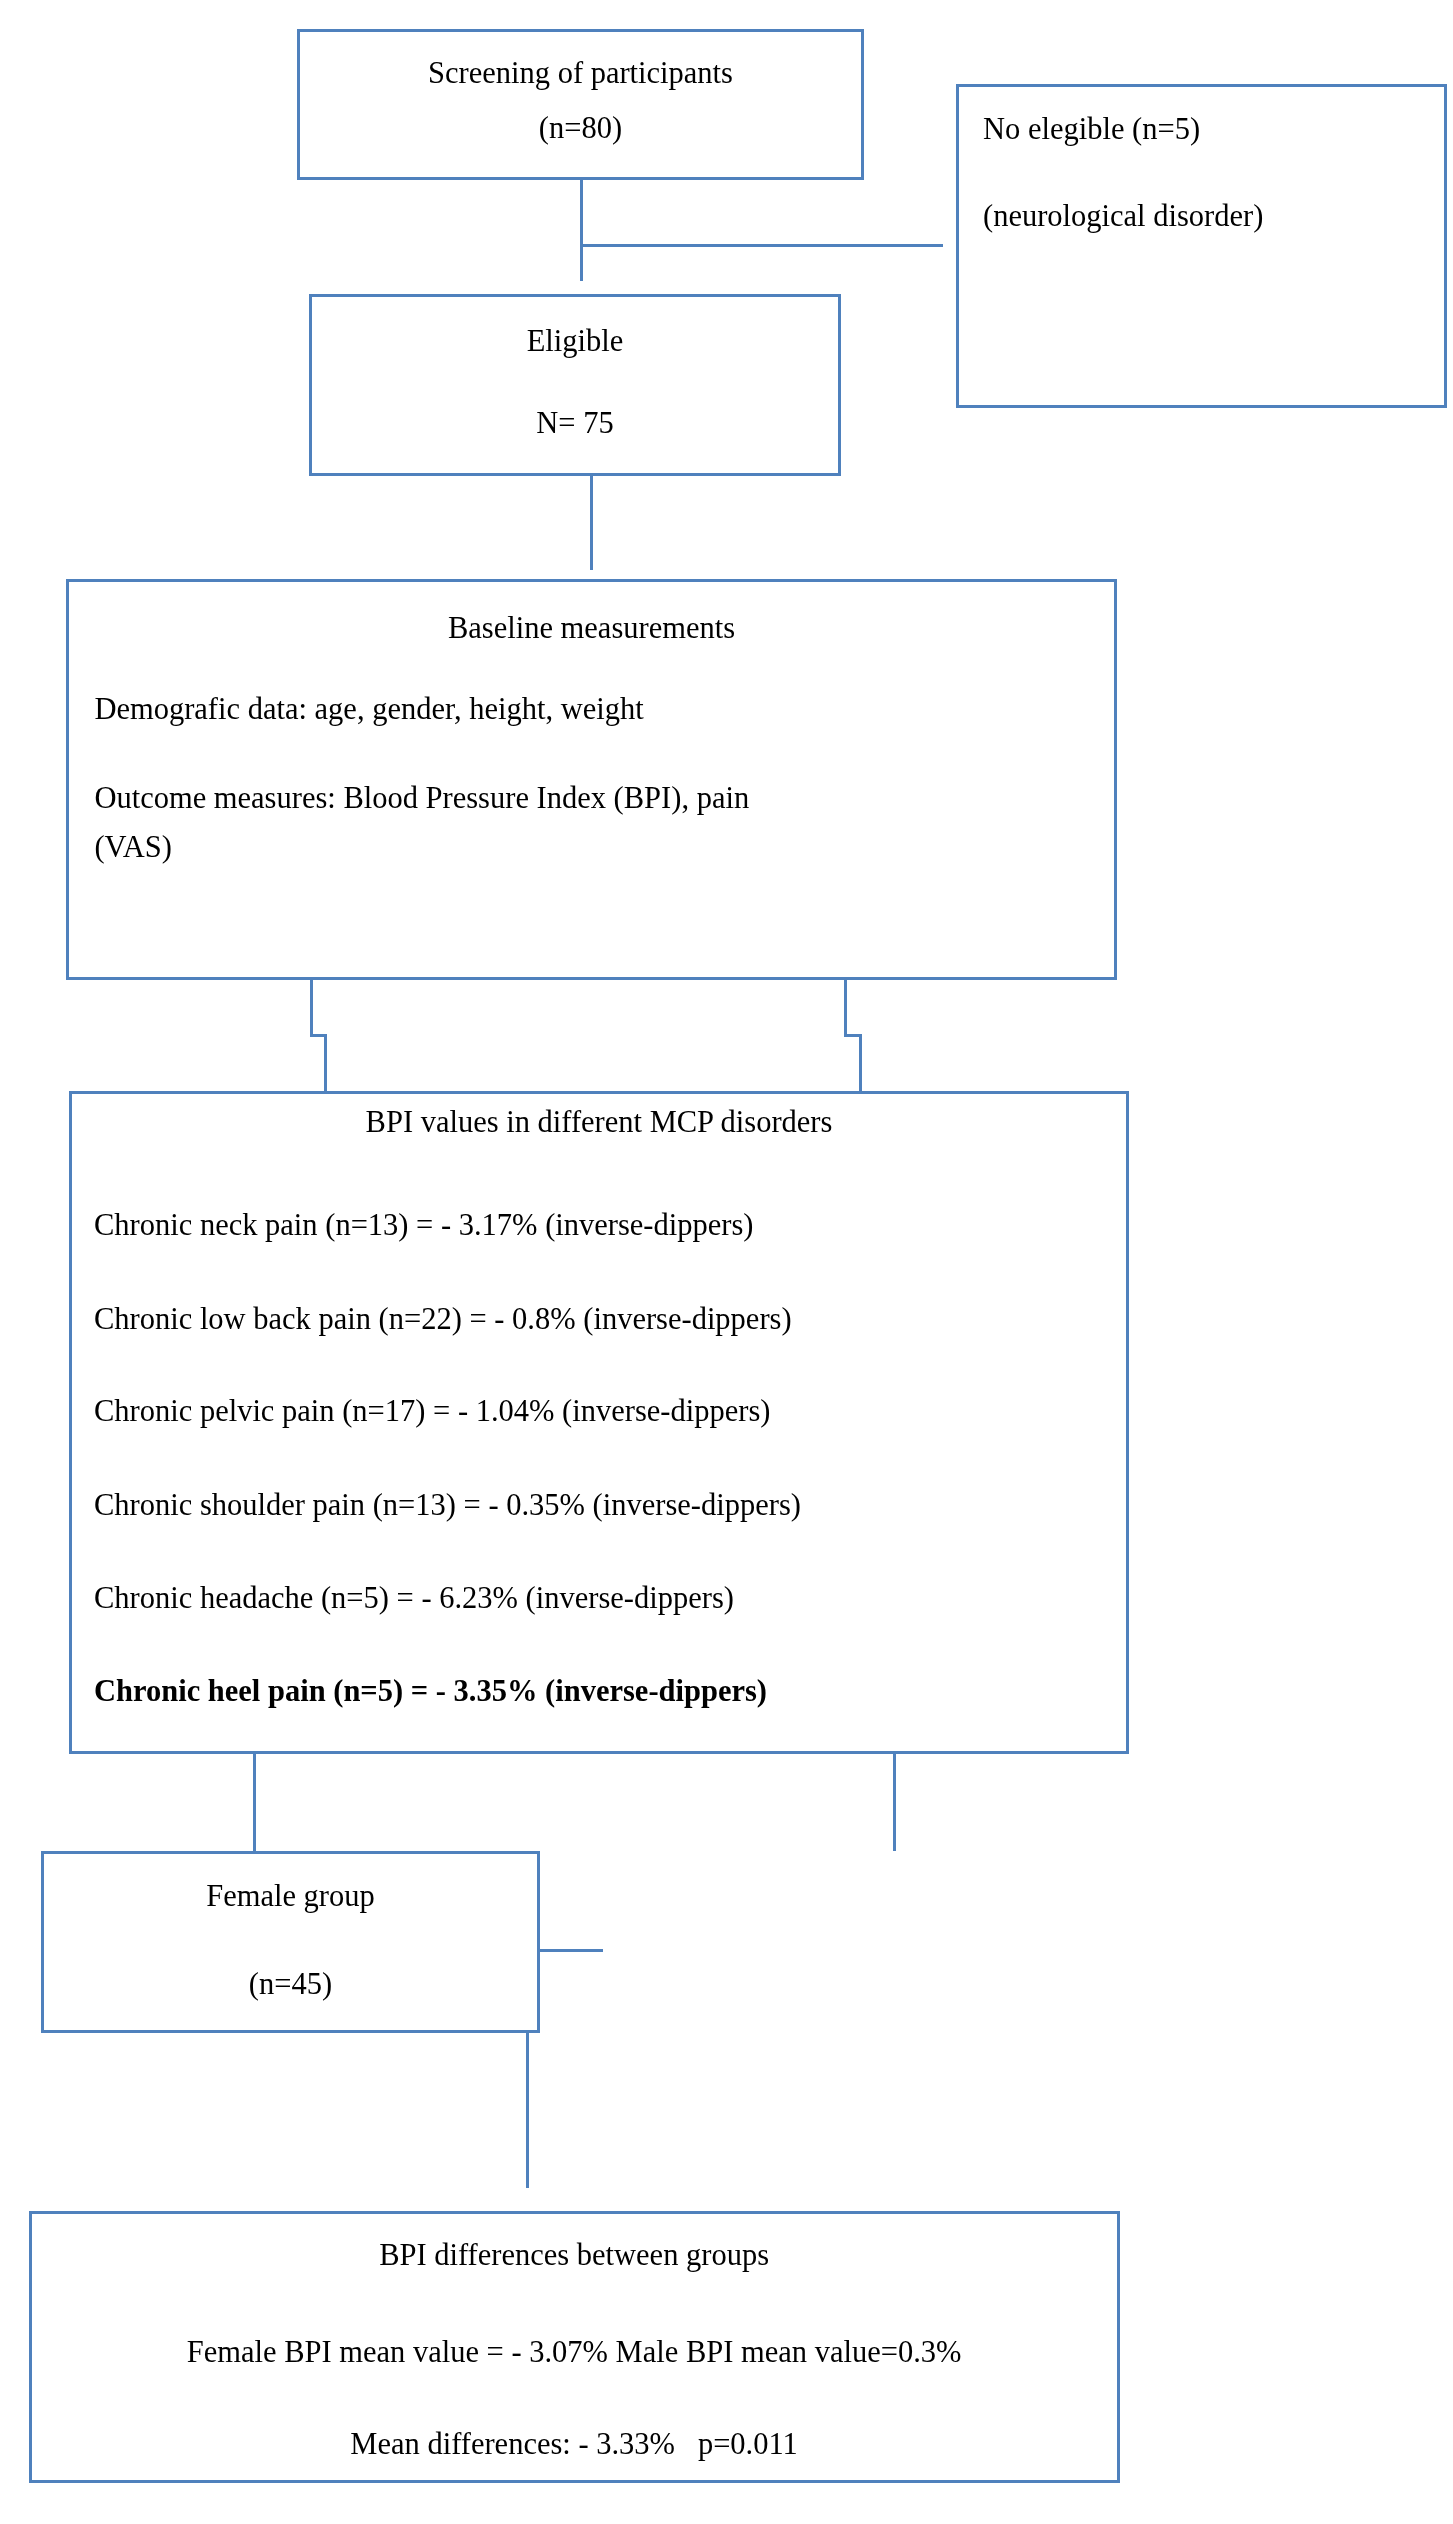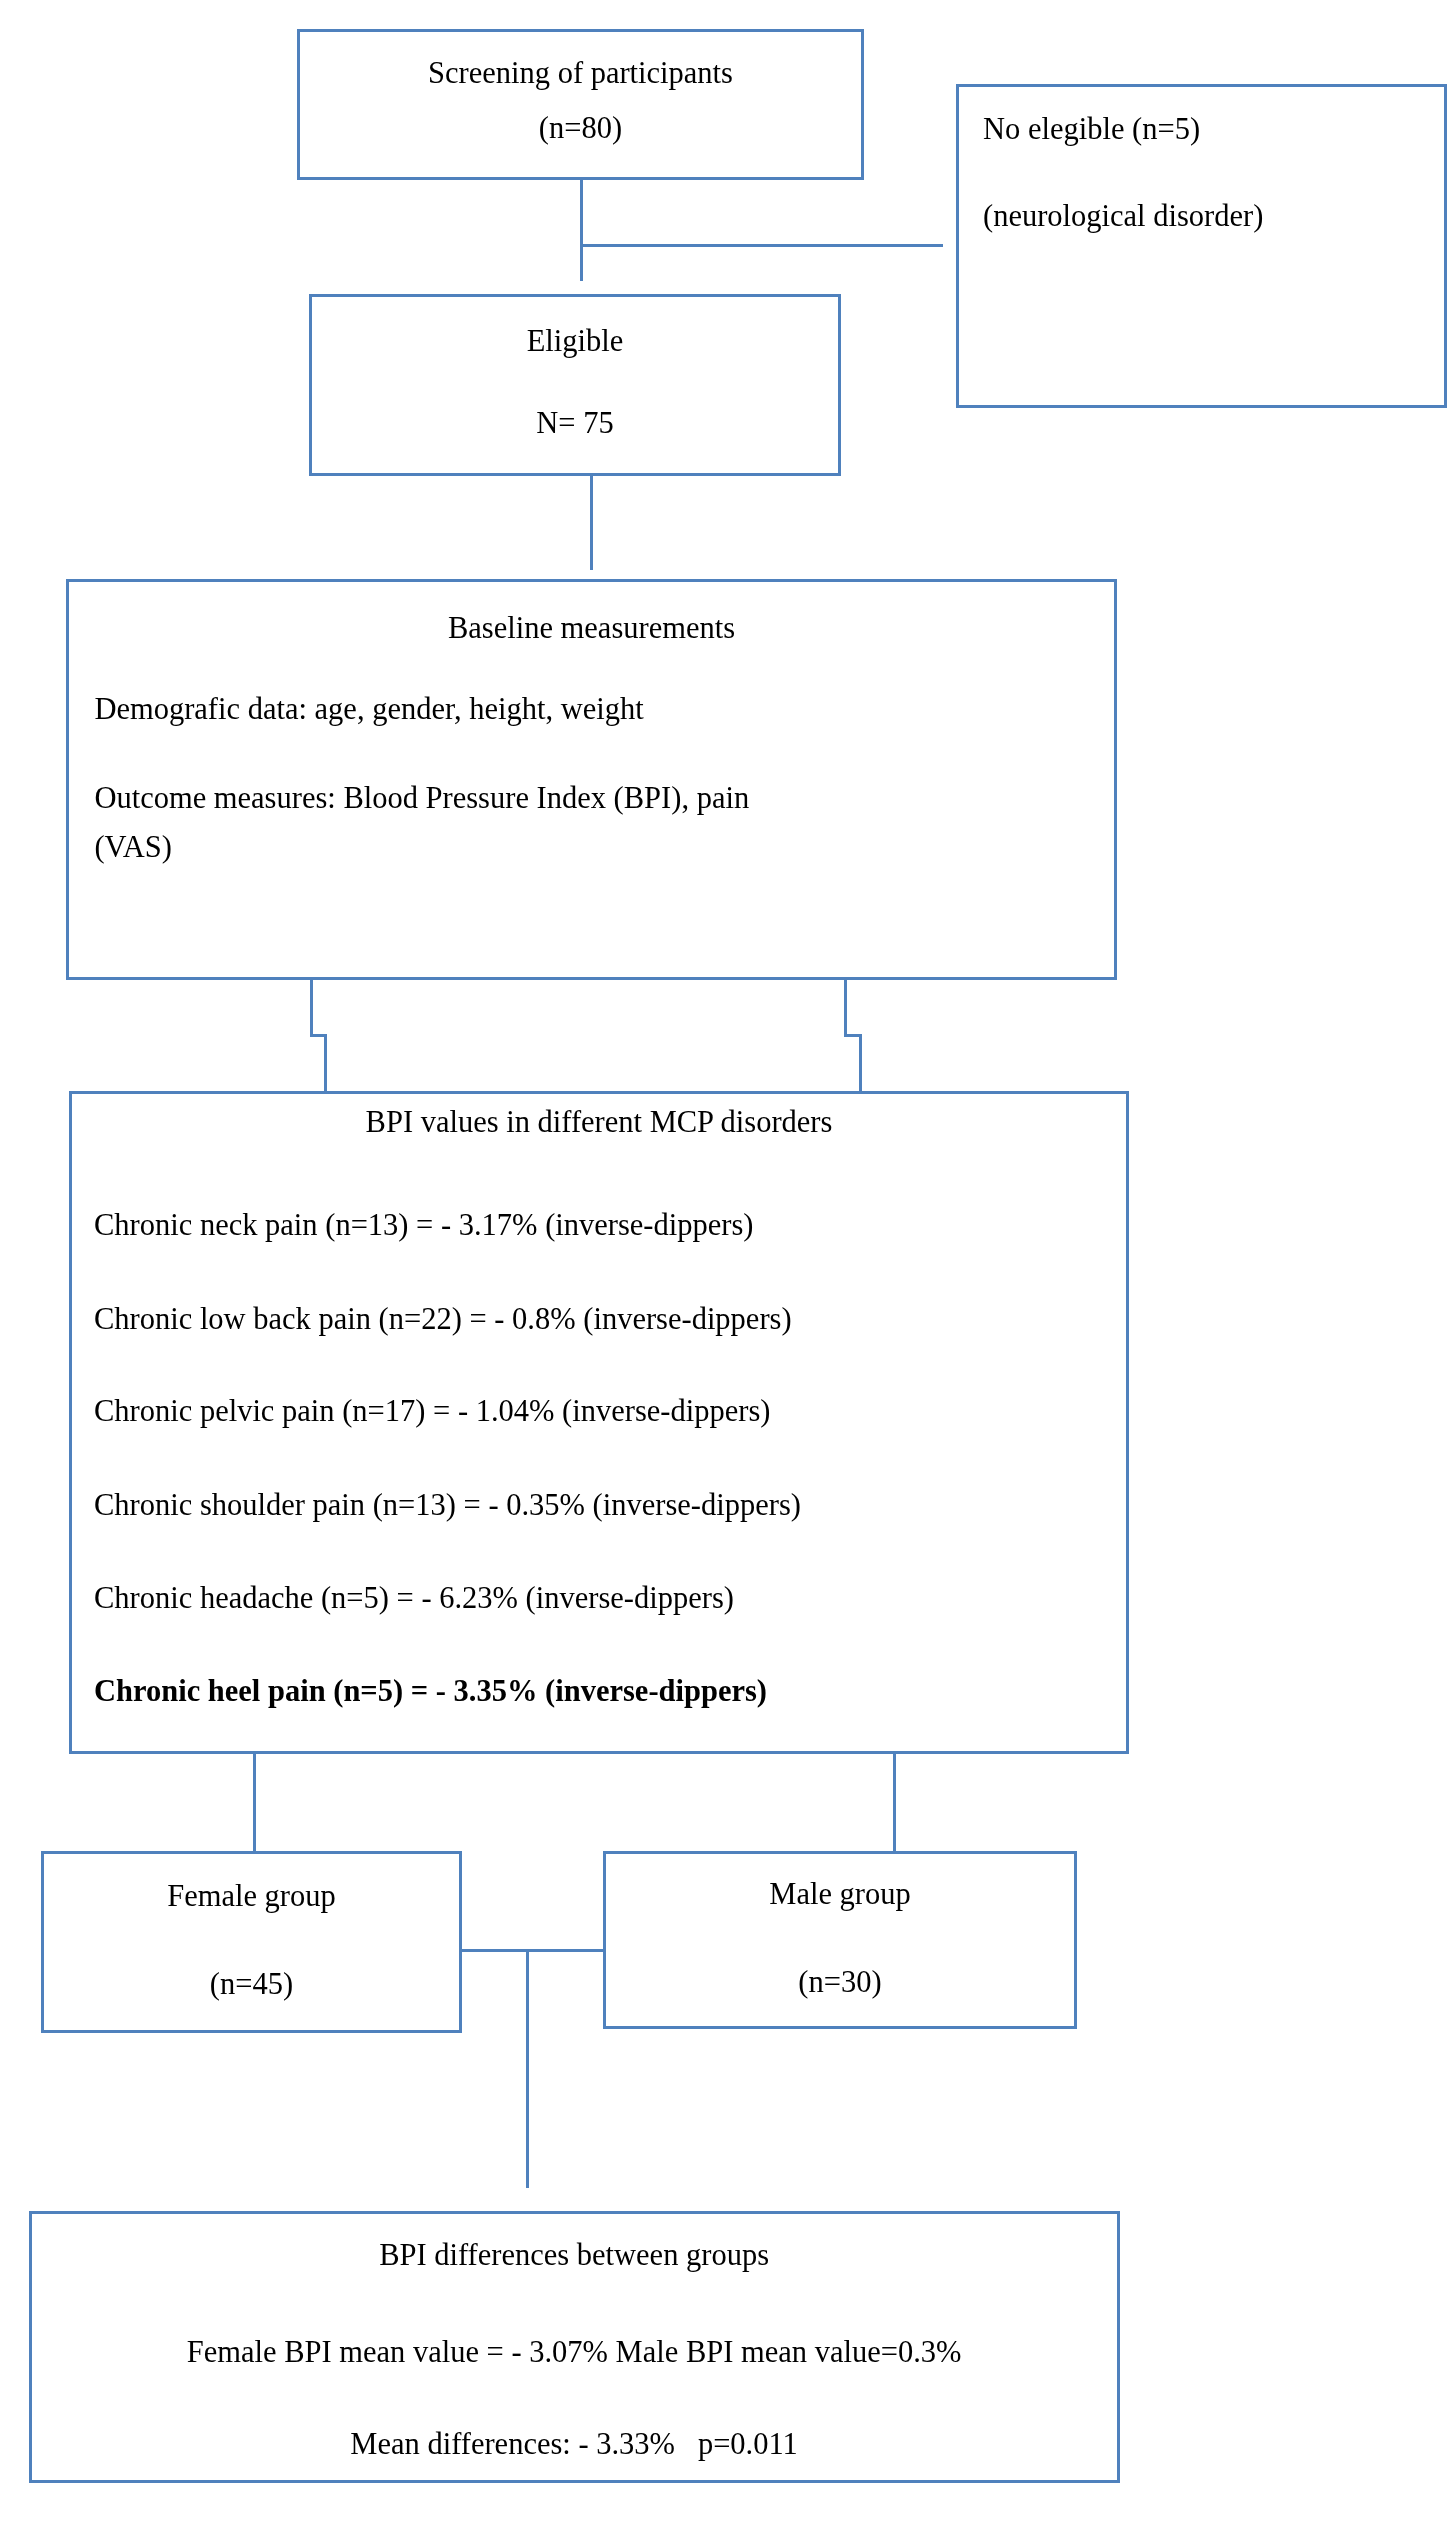--- a/index.html
+++ b/index.html
@@ -36,21 +36,21 @@
   }
   .tcenter { text-align: center; }
   .tleft   { text-align: left; }
 
   
   #box-screening   { left: 297px;  top: 28.6px;   width: 567px;  height: 151px; padding-left: 32px; }
   #box-noteligible { left: 940px; top: 84px;  width: 491px;  height: 324px; margin-left: 16px; }
   #box-eligible    { left: 309px;  top: 294px;  width: 532px;  height: 182px; }
   #box-baseline    { left: 66px;  top: 579px;  width: 1051px; height: 401px; }
   #box-bpi         { left: 69px;   top: 1091px; width: 1060px; height: 663px; }
-  #box-female      { left: 41px;   top: 1851px; width: 421px;  height: 182px; }
+  #box-female      { left: 41px;   top: 1851px; width: 499px;  height: 182px; }
   #box-male        { left: 603px;  top: 1851px; width: 474px;  height: 178px; }
   #box-diff        { left: 28.6px;   top: 2211px; width: 1091px; height: 272px; }
 
   
   #c-screen-v      { left: 580px;  top: 180px;  width: 2.5px;   height: 101px; }
   #c-branch-h      { left: 580px;  top: 244px;  width: 363px; height: 2.5px; }
   #c-eligible-v    { left: 590px;  top: 476px;  width: 2.5px;   height: 94px; }
   #c-stepL-a       { left: 310px;  top: 980px; width: 2.5px;   height: 57px; }
   #c-stepL-b       { left: 310px;  top: 1034px; width: 16.5px;  height: 2.5px; }
   #c-stepL-c       { left: 324px;  top: 1034px; width: 2.5px;   height: 57px; }
@@ -144,24 +144,20 @@
     <div class="tline tleft l4">Chronic shoulder pain (n=13) = - 0.35% (inverse-dippers)</div>
     <div class="tline tleft l5">Chronic headache (n=5) = - 6.23% (inverse-dippers)</div>
     <div class="tline tleft l6">Chronic heel pain (n=5) = - 3.35% (inverse-dippers)</div>
   </div>
 
   <div class="box" id="box-female">
     <div class="tline tcenter l1">Female group</div>
     <div class="tline tcenter l2">(n=45)</div>
   </div>
 
-  <div class="box" id="box-male">
-    <div class="tline tcenter l1">Male group</div>
-    <div class="tline tcenter l2">(n=30)</div>
-  </div>
 
   <div class="box" id="box-diff">
     <div class="tline tcenter lt">BPI differences between groups</div>
     <div class="tline tcenter l1">Female BPI mean value = - 3.07% Male BPI mean value=0.3%</div>
     <div class="tline tcenter l2">Mean differences: - 3.33%   p=0.011</div>
   </div>
 
 </div>
 
 

